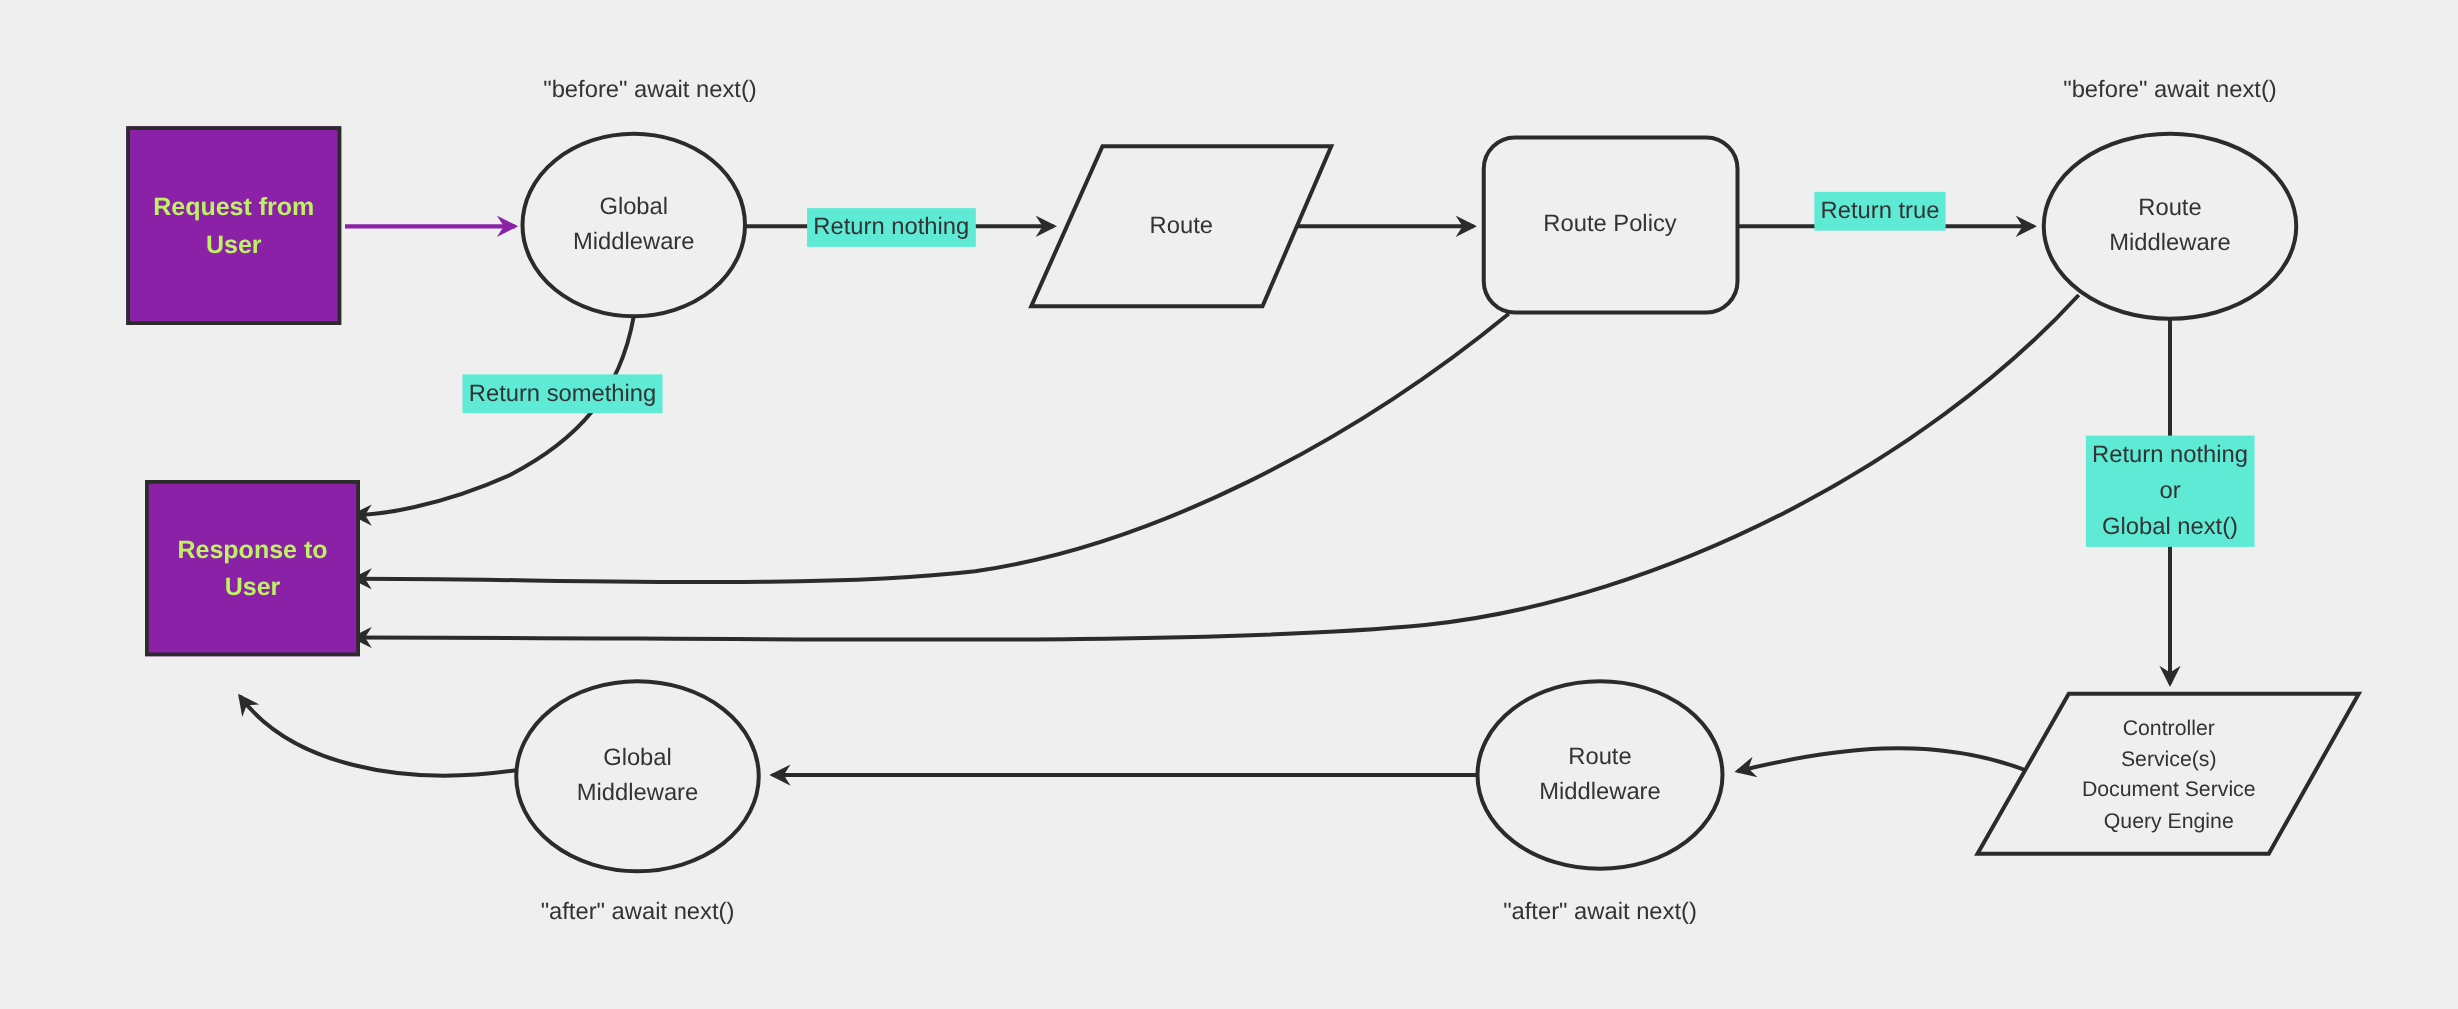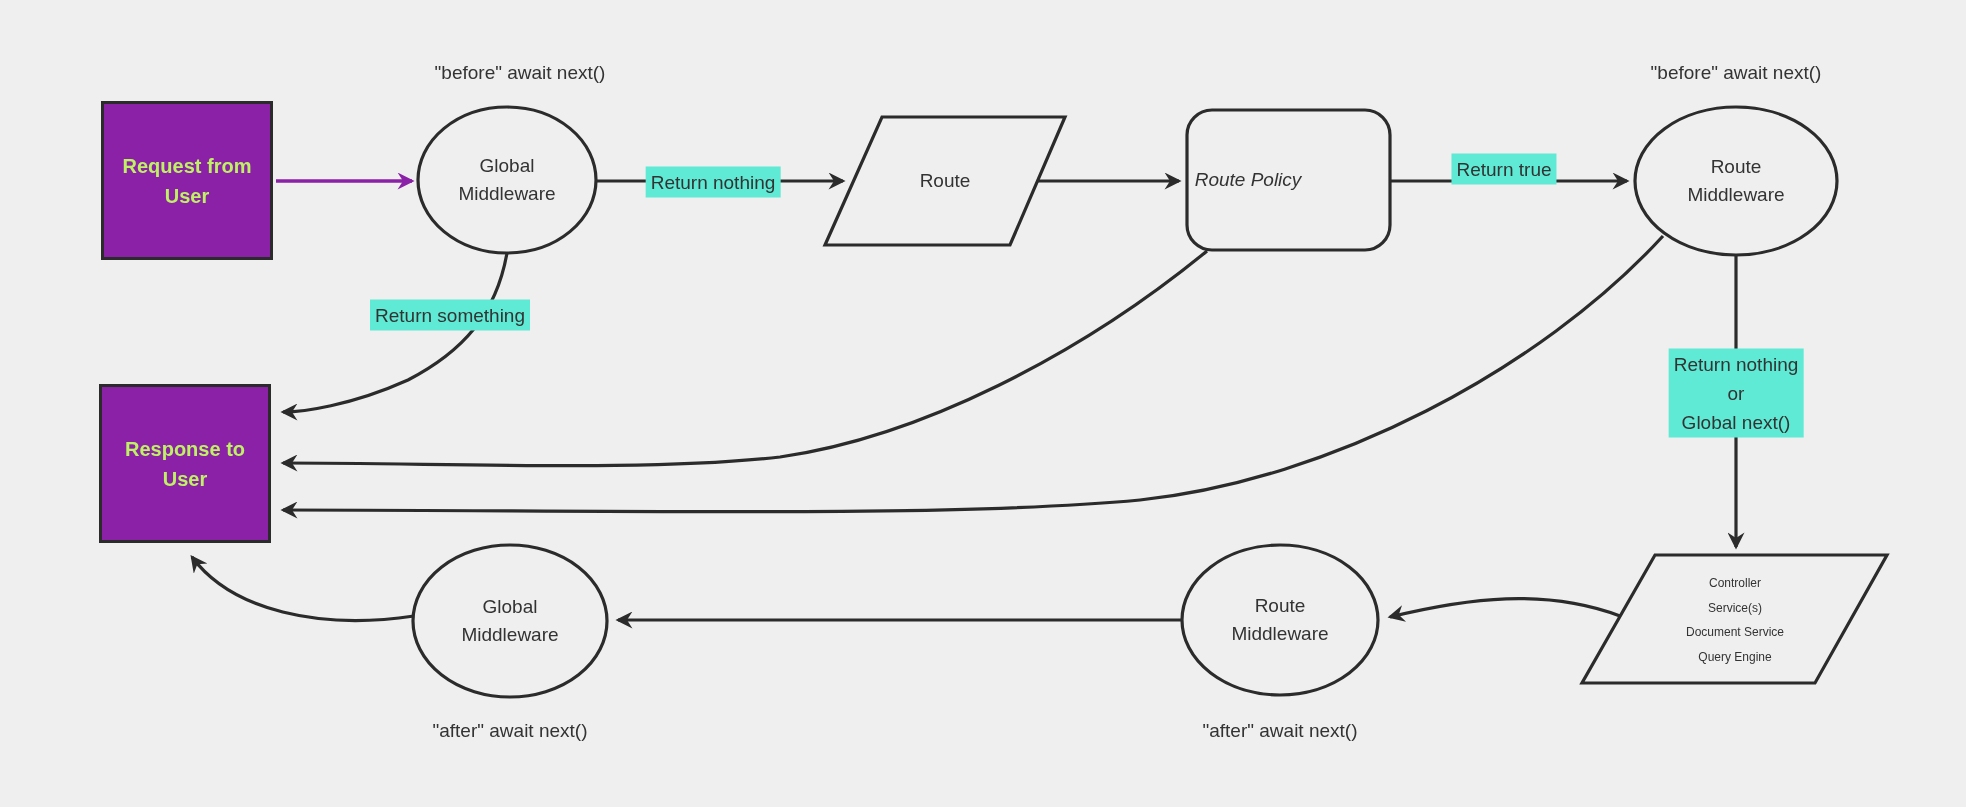--- a/index.html
+++ b/index.html
@@ -53,21 +53,21 @@
     transform: translate(-50%, -50%);
     color: #333333;
     font-size: 19px;
     line-height: 28px;
     text-align: center;
     white-space: nowrap;
   }
   .node-label span { display: block; }
 
   .node-label.small {
-    font-size: 12px;
+    font-size: 17px;
     line-height: 24.5px;
   }
 
   .edge-label {
     position: absolute;
     transform: translate(-50%, -50%);
     color: #333333;
     font-size: 19px;
     line-height: 29px;
     text-align: center;
@@ -111,31 +111,31 @@
     <path class="edge" d="M 414 616 C 320 630, 232 611, 192 557" marker-end="url(#arrow-dark)"></path>
     <path class="edge" d="M 507 253 C 496 315, 462 352, 408 380 C 350 406, 302 412, 283 412" marker-end="url(#arrow-dark)"></path>
     <path class="edge" d="M 1207 251 C 1080 355, 920 437, 780 457 C 650 472, 450 463, 283 463" marker-end="url(#arrow-dark)"></path>
     <path class="edge" d="M 1663 236 C 1540 370, 1330 480, 1140 500 C 950 518, 600 510, 283 510" marker-end="url(#arrow-dark)"></path>
   </svg>
 
   <div class="purple-box" style="left:101px; top:101px; width:172px; height:159px;">
     <span>Request from</span>
     <span>User</span>
   </div>
-  <div class="purple-box" style="left:99px; top:384px; width:172px; height:159px;">
+  <div class="purple-box" style="left:116px; top:384px; width:172px; height:141px;">
     <span>Response to</span>
     <span>User</span>
   </div>
 
   <div class="node-label" style="left:507px; top:180px;">
     <span>Global</span>
     <span>Middleware</span>
   </div>
   <div class="node-label" style="left:945px; top:181px;">Route</div>
-  <div class="node-label" style="left:1248px; top:180px;font-style:italic;">Route Policy</div>
+  <div class="node-label" style="left:1288px; top:180px;">Route Policy</div>
   <div class="node-label" style="left:1736px; top:181px;">
     <span>Route</span>
     <span>Middleware</span>
   </div>
   <div class="node-label small" style="left:1735px; top:620px;">
     <span>Controller</span>
     <span>Service(s)</span>
     <span>Document Service</span>
     <span>Query Engine</span>
   </div>

